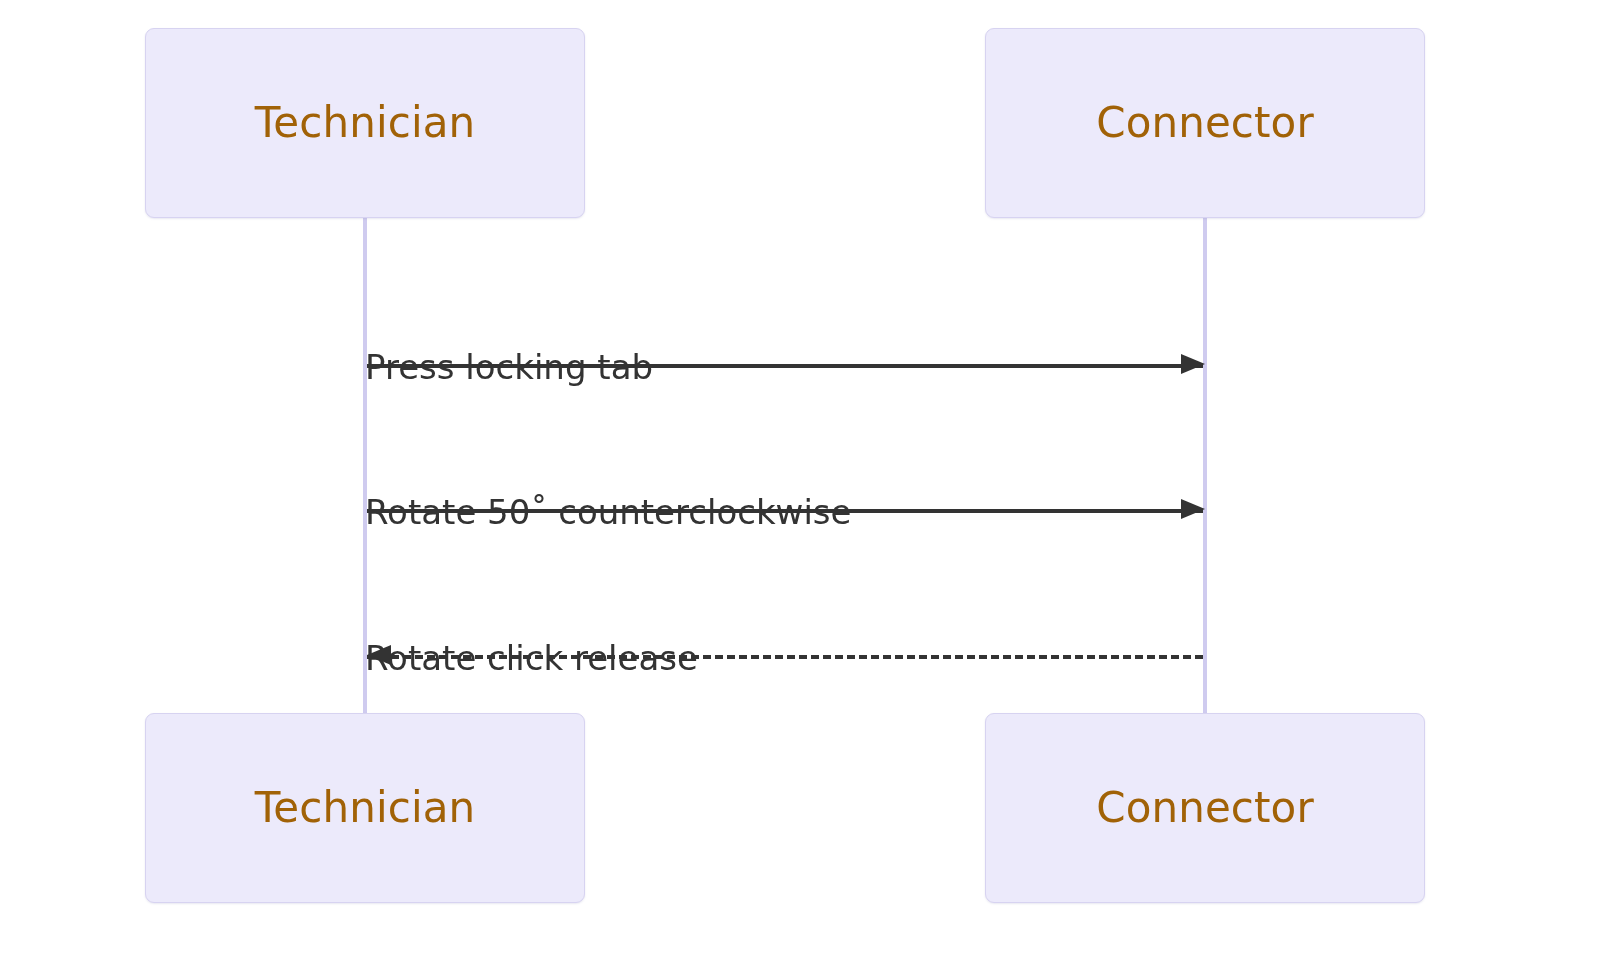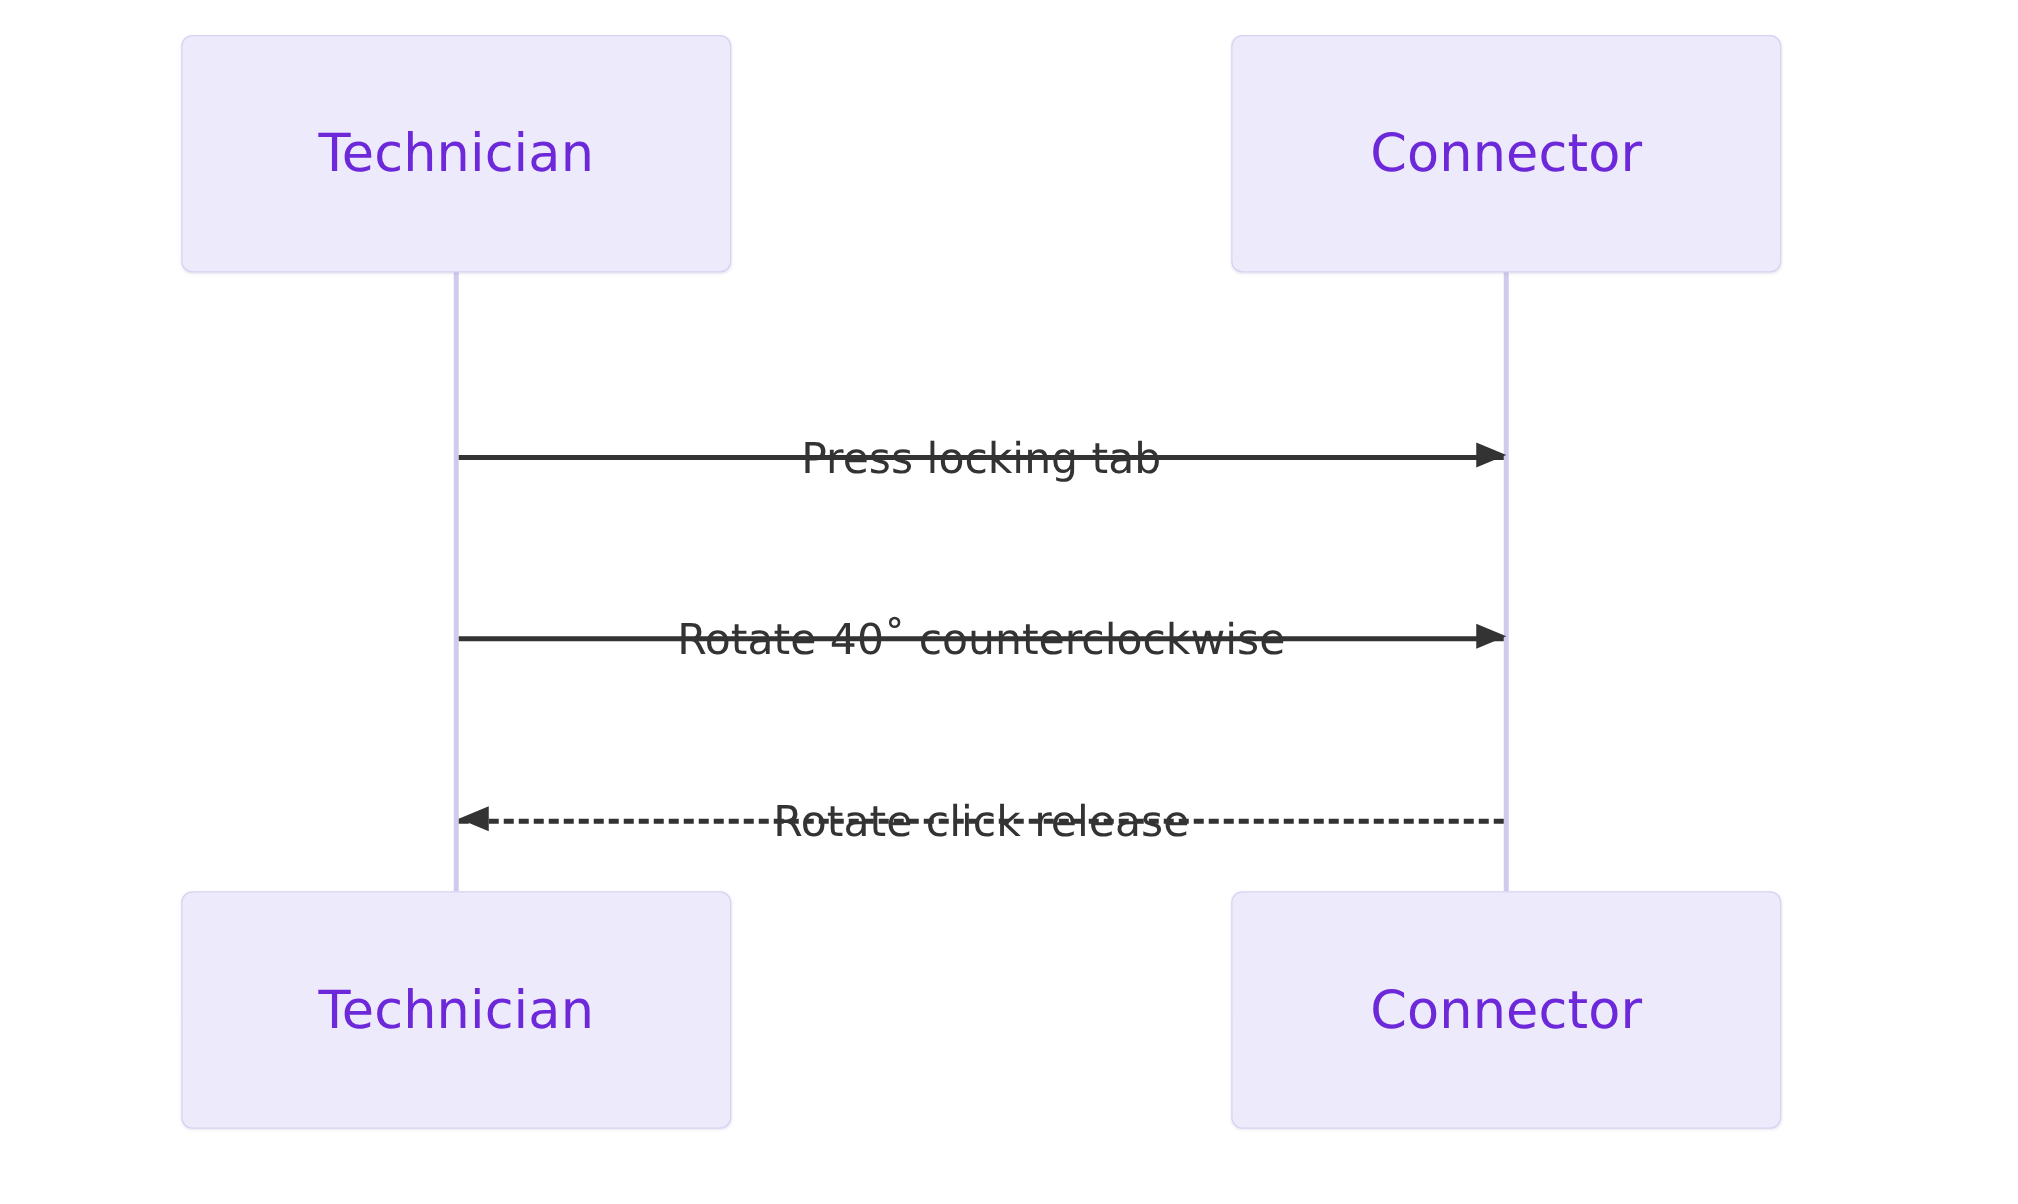--- a/index.html
+++ b/index.html
@@ -32,21 +32,21 @@
     border-radius: 9px;
     display: flex;
     align-items: center;
     justify-content: center;
     box-shadow: 0 1px 2px rgba(130,125,180,0.18);
     z-index: 5;
   }
   .actor-label {
     font-size: 42px;
     line-height: 1;
-    color: #6d28d9;
+    color: #a16207;
     letter-spacing: 0.1px;
     white-space: nowrap;
   }
 
   #actor-top-technician { left: 145px; top: 28px; }
   #actor-top-connector  { left: 985px; top: 28px; }
   #actor-bot-technician { left: 145px; top: 713px; }
   #actor-bot-connector  { left: 985px; top: 713px; }
 
   
@@ -77,21 +77,21 @@
     font-size: 34px;
     line-height: 1;
     color: #333333;
     white-space: nowrap;
   }
   
   .message-label-inner {
     position: absolute;
     left: 365px;
     width: 840px;
-    text-align: center;
+    text-align: left;
   }
   .message-line {
     position: absolute;
     left: 367px;
     width: 836px;
     height: 0;
     top: 0;
     border-top: 4px solid #333333;
   }
   .message-line.dashed {
@@ -139,21 +139,21 @@
   <div class="message" id="message-0">
     <div class="message-label">
       <span class="message-label-inner">Press locking tab</span>
     </div>
     <div class="message-line"></div>
     <div class="arrow-head right"></div>
   </div>
 
   <div class="message" id="message-1">
     <div class="message-label">
-      <span class="message-label-inner">Rotate 40˚ counterclockwise</span>
+      <span class="message-label-inner">Rotate 50˚ counterclockwise</span>
     </div>
     <div class="message-line"></div>
     <div class="arrow-head right"></div>
   </div>
 
   <div class="message" id="message-2">
     <div class="message-label">
       <span class="message-label-inner">Rotate click release</span>
     </div>
     <div class="message-line dashed"></div>

